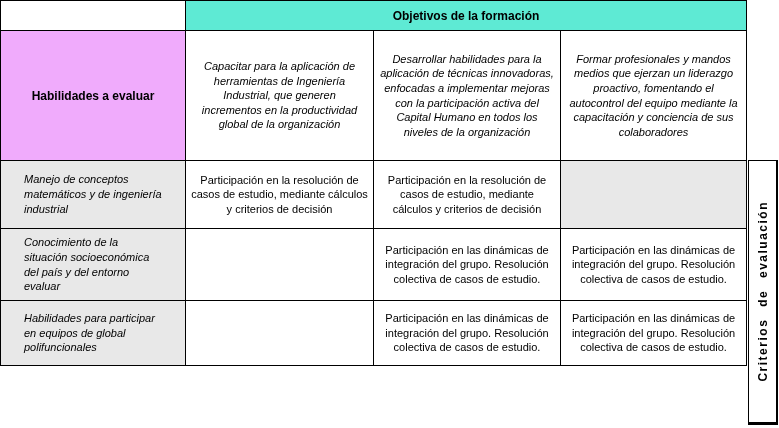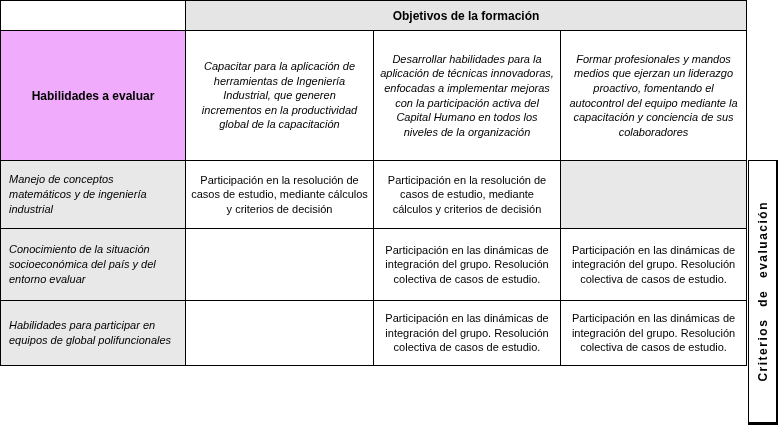--- a/index.html
+++ b/index.html
@@ -40,21 +40,21 @@
     border-right: 2px solid #000;
   }
   .objetivos-hdr {
     border-top: 3px solid #000;
     border-right: 2px solid #000;
     border-bottom: 2px solid #000;
     border-left: 2px solid #000;
     text-align: center;
     font-weight: bold;
     font-size: 12px;
-    background: #e5e5e5;
+    background: #5eead4;
   }
   .habilidades-hdr {
     background: #f0abfc;
     font-weight: bold;
     text-align: center;
     font-size: 12px;
     border-left: 3px solid #000;
     border-right: 2px solid #000;
     border-bottom: 2px solid #000;
   }
@@ -67,21 +67,21 @@
     border-bottom: 2px solid #000;
     background: #ffffff;
   }
   .r-edge { border-right: 2px solid #000; }
   .rowlabel {
     background: #e8e8e8;
     font-style: italic;
     text-align: left;
     font-size: 11px;
     line-height: 1.35;
-    padding: 3px 8px;
+    padding: 3px 23px;
     border-left: 3px solid #000;
     border-right: 2px solid #000;
   }
   .crit-cell {
     text-align: center;
     font-size: 11px;
     line-height: 1.32;
     padding: 0 5px;
     background: #ffffff;
   }
@@ -125,21 +125,21 @@
       <col style="width:187px">
       <col style="width:186px">
     </colgroup>
     <tbody>
         <tr>
       <td class="corner h30"></td>
       <td class="objetivos-hdr h30" colspan="3">Objetivos de la formación</td>
     </tr>
     <tr>
       <td class="habilidades-hdr h130">Habilidades a evaluar</td>
-      <td class="obj-cell h130">Capacitar para la aplicación de herramientas de Ingeniería Industrial, que generen incrementos en la productividad global de la capacitación</td>
+      <td class="obj-cell h130">Capacitar para la aplicación de herramientas de Ingeniería Industrial, que generen incrementos en la productividad global de la organización</td>
       <td class="obj-cell h130">Desarrollar habilidades para la aplicación de técnicas innovadoras, enfocadas a implementar mejoras con la participación activa del Capital Humano en todos los niveles de la organización</td>
       <td class="obj-cell h130 r-edge">Formar profesionales y mandos medios que ejerzan un liderazgo proactivo, fomentando el autocontrol del equipo mediante la capacitación y conciencia de sus colaboradores</td>
     </tr>
     <tr>
       <td class="rowlabel h68">Manejo de conceptos matemáticos y de ingeniería industrial</td>
       <td class="crit-cell h68">Participación en la resolución de casos de estudio, mediante cálculos y criterios de decisión</td>
       <td class="crit-cell h68">Participación en la resolución de casos de estudio, mediante cálculos y criterios de decisión</td>
       <td class="crit-cell h68 shaded r-edge"></td>
     </tr>
     <tr>

